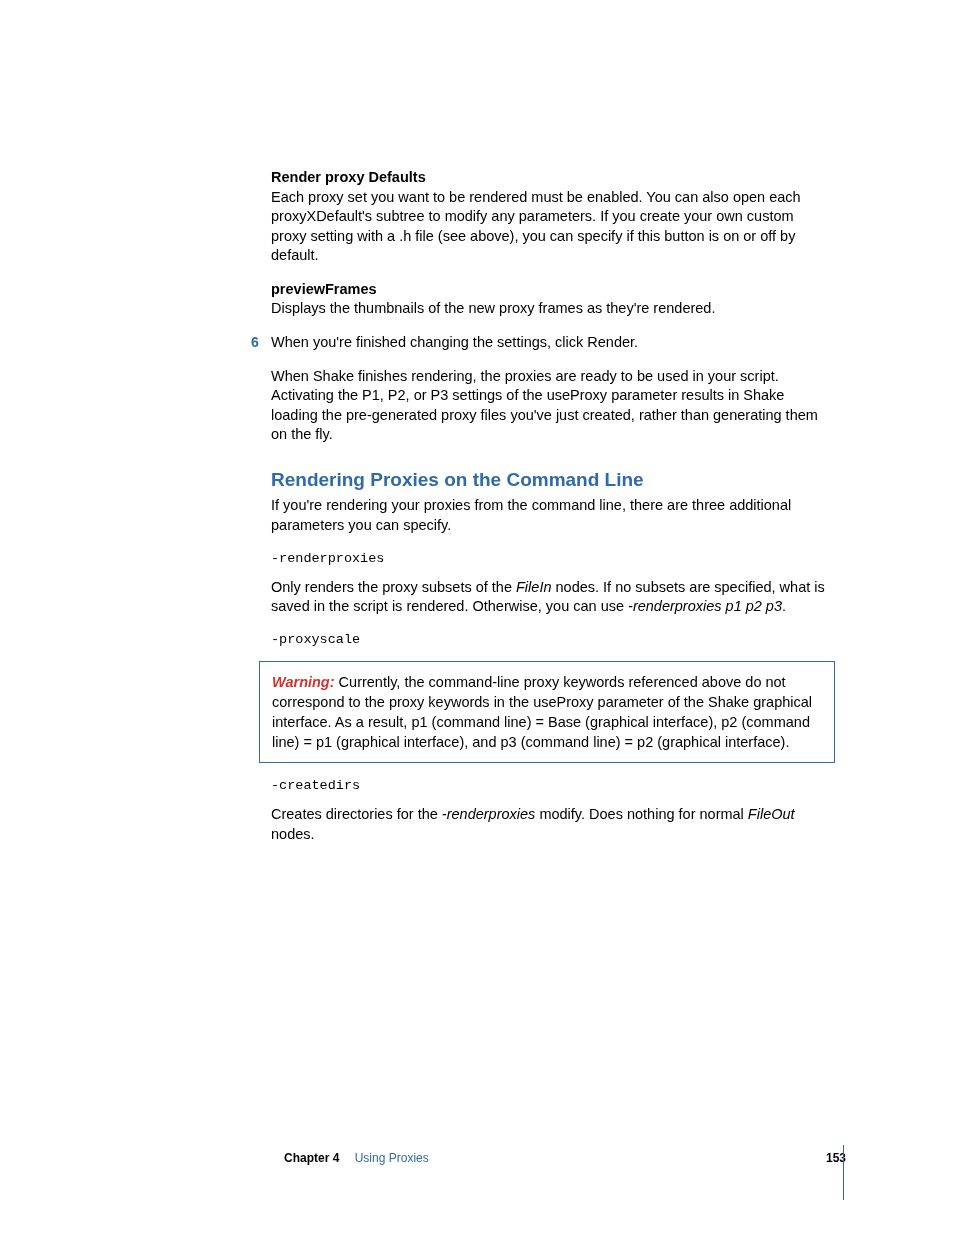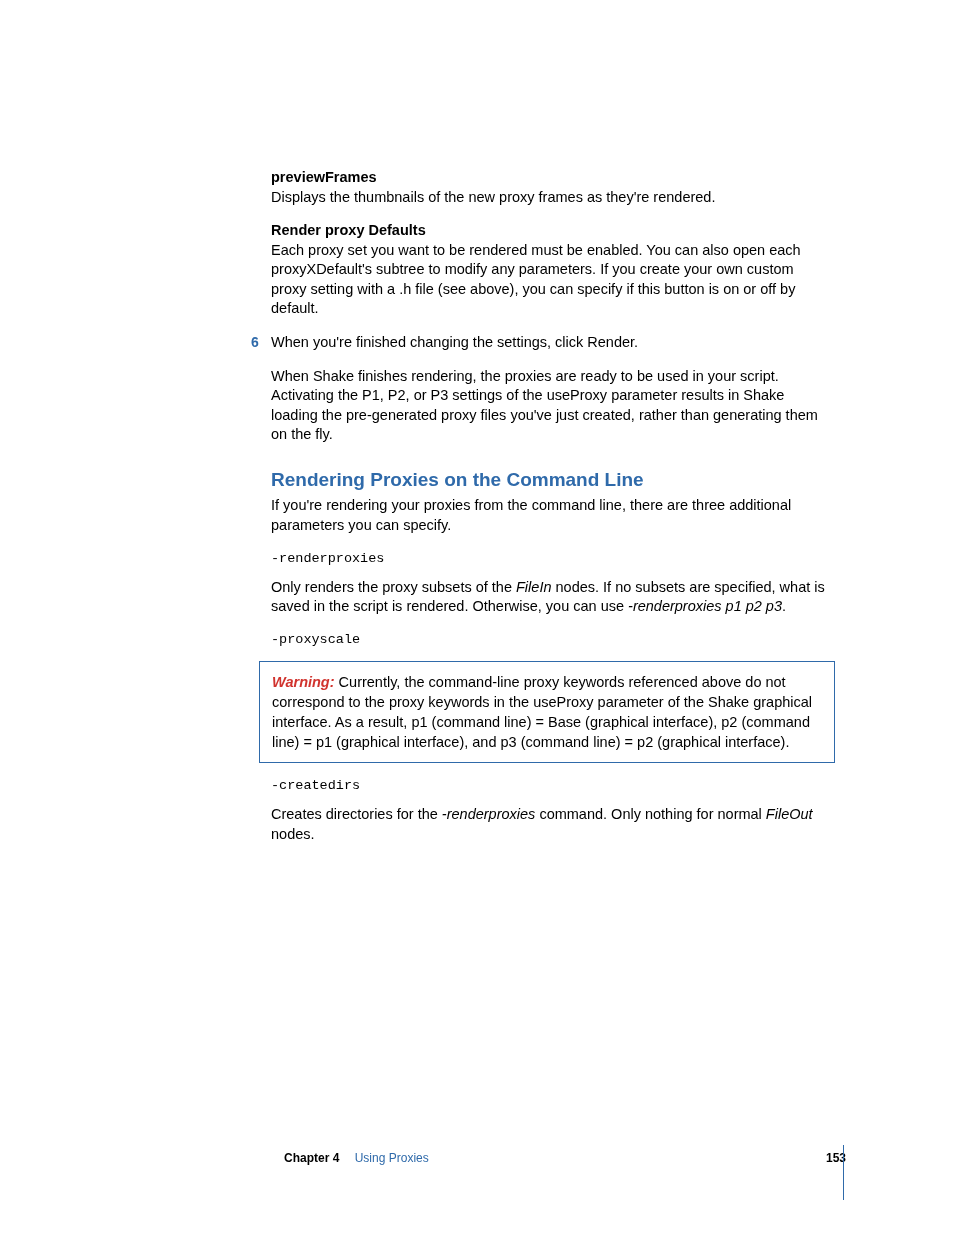--- a/index.html
+++ b/index.html
@@ -87,27 +87,27 @@
     height: 55px;
     border-left: 1px solid #2f6aaa;
   }
 </style>
 </head>
 <body>
 
 <div class="page">
 
   <div class="para">
-    <div class="bold">previewFrames</div>
-    <div>Displays the thumbnails of the new proxy frames as they're rendered.</div>
+    <div class="bold">Render proxy Defaults</div>
+    <div>Each proxy set you want to be rendered must be enabled. You can also open each proxyXDefault's subtree to modify any parameters. If you create your own custom proxy setting with a .h file (see above), you can specify if this button is on or off by default.</div>
   </div>
 
   <div class="para">
-    <div class="bold">Render proxy Defaults</div>
-    <div>Each proxy set you want to be rendered must be enabled. You can also open each proxyXDefault's subtree to modify any parameters. If you create your own custom proxy setting with a .h file (see above), you can specify if this button is on or off by default.</div>
+    <div class="bold">previewFrames</div>
+    <div>Displays the thumbnails of the new proxy frames as they're rendered.</div>
   </div>
 
   <div class="step">
     <span class="step-num">6</span>
     <div>When you're finished changing the settings, click Render.</div>
   </div>
 
   <div class="para">When Shake finishes rendering, the proxies are ready to be used in your script. Activating the P1, P2, or P3 settings of the useProxy parameter results in Shake loading the pre-generated proxy files you've just created, rather than generating them on the fly.</div>
 
   <div class="h2">Rendering Proxies on the Command Line</div>
@@ -119,21 +119,21 @@
   </div>
 
   <div class="mono">-proxyscale</div>
 
   <div class="warning-box">
     <span class="warning-label">Warning:</span><span>  Currently, the command-line proxy keywords referenced above do not correspond to the proxy keywords in the useProxy parameter of the Shake graphical interface. As a result, p1 (command line) = Base (graphical interface), p2 (command line) = p1 (graphical interface), and p3 (command line) = p2 (graphical interface).</span>
   </div>
 
   <div class="mono">-createdirs</div>
   <div class="para">
-    <span>Creates directories for the </span><span class="italic">-renderproxies</span><span> command. Only nothing for normal </span><span class="italic">FileOut</span><span> nodes.</span>
+    <span>Creates directories for the </span><span class="italic">-renderproxies</span><span> modify. Does nothing for normal </span><span class="italic">FileOut</span><span> nodes.</span>
   </div>
 
 </div>
 
 <div class="footer">
   <div class="footer-left">
     <span class="footer-chapter">Chapter 4</span>
     <span class="footer-title">Using Proxies</span>
   </div>
   <span class="footer-page">153</span>

